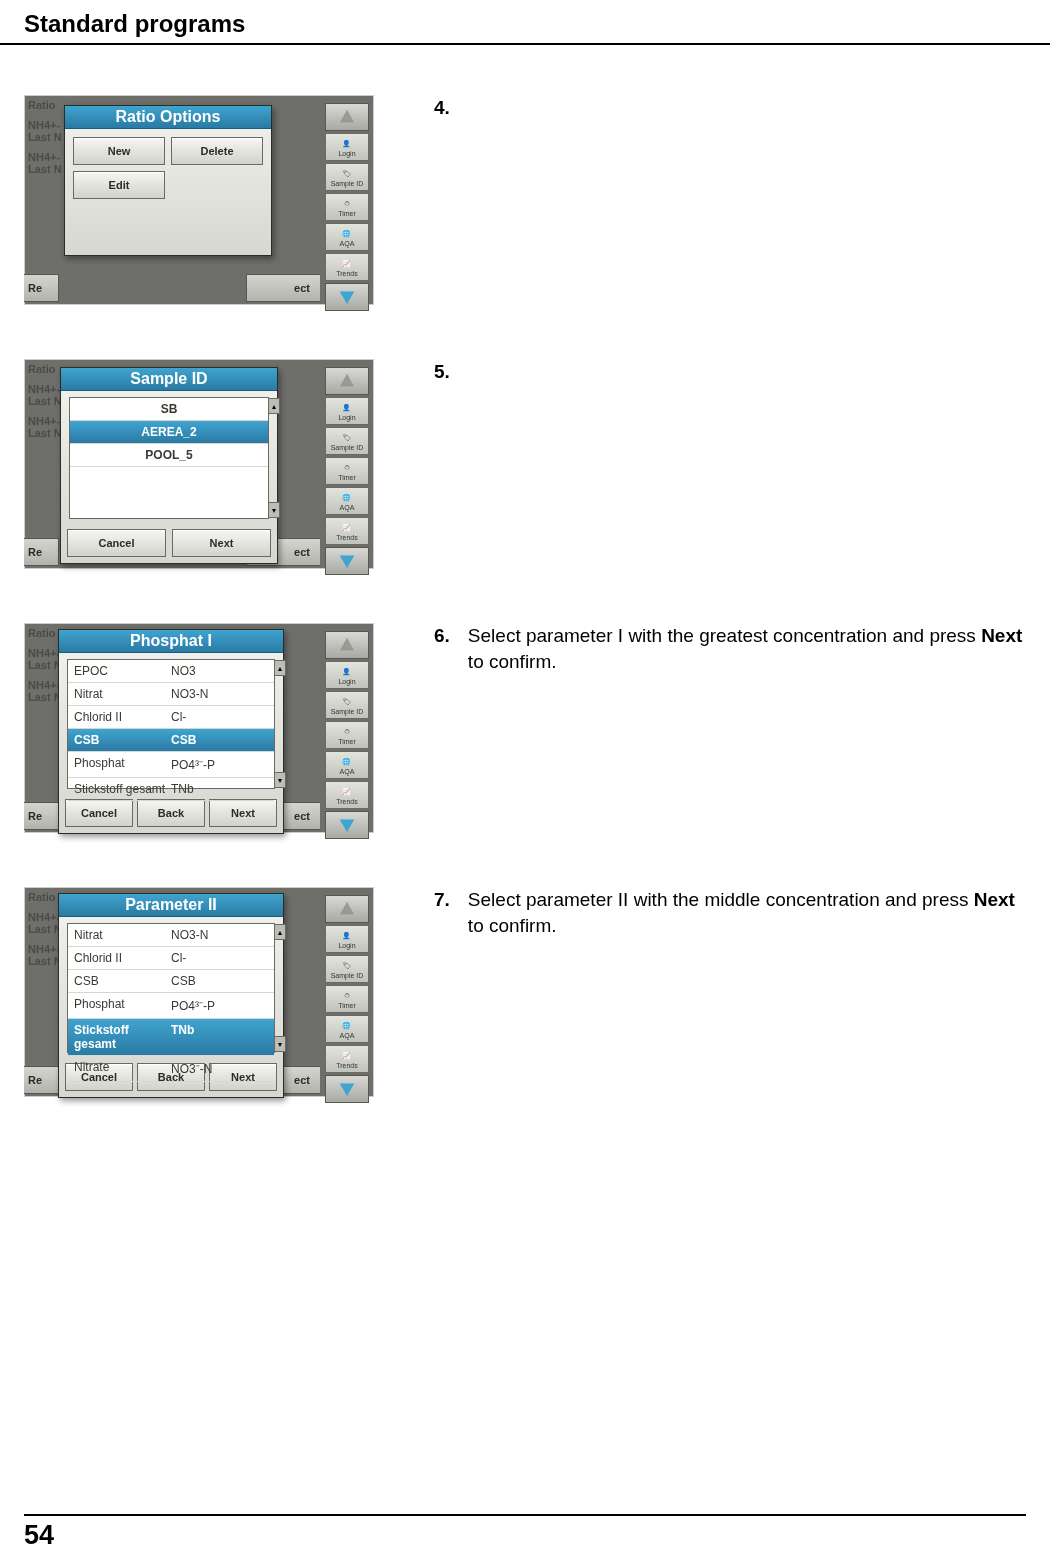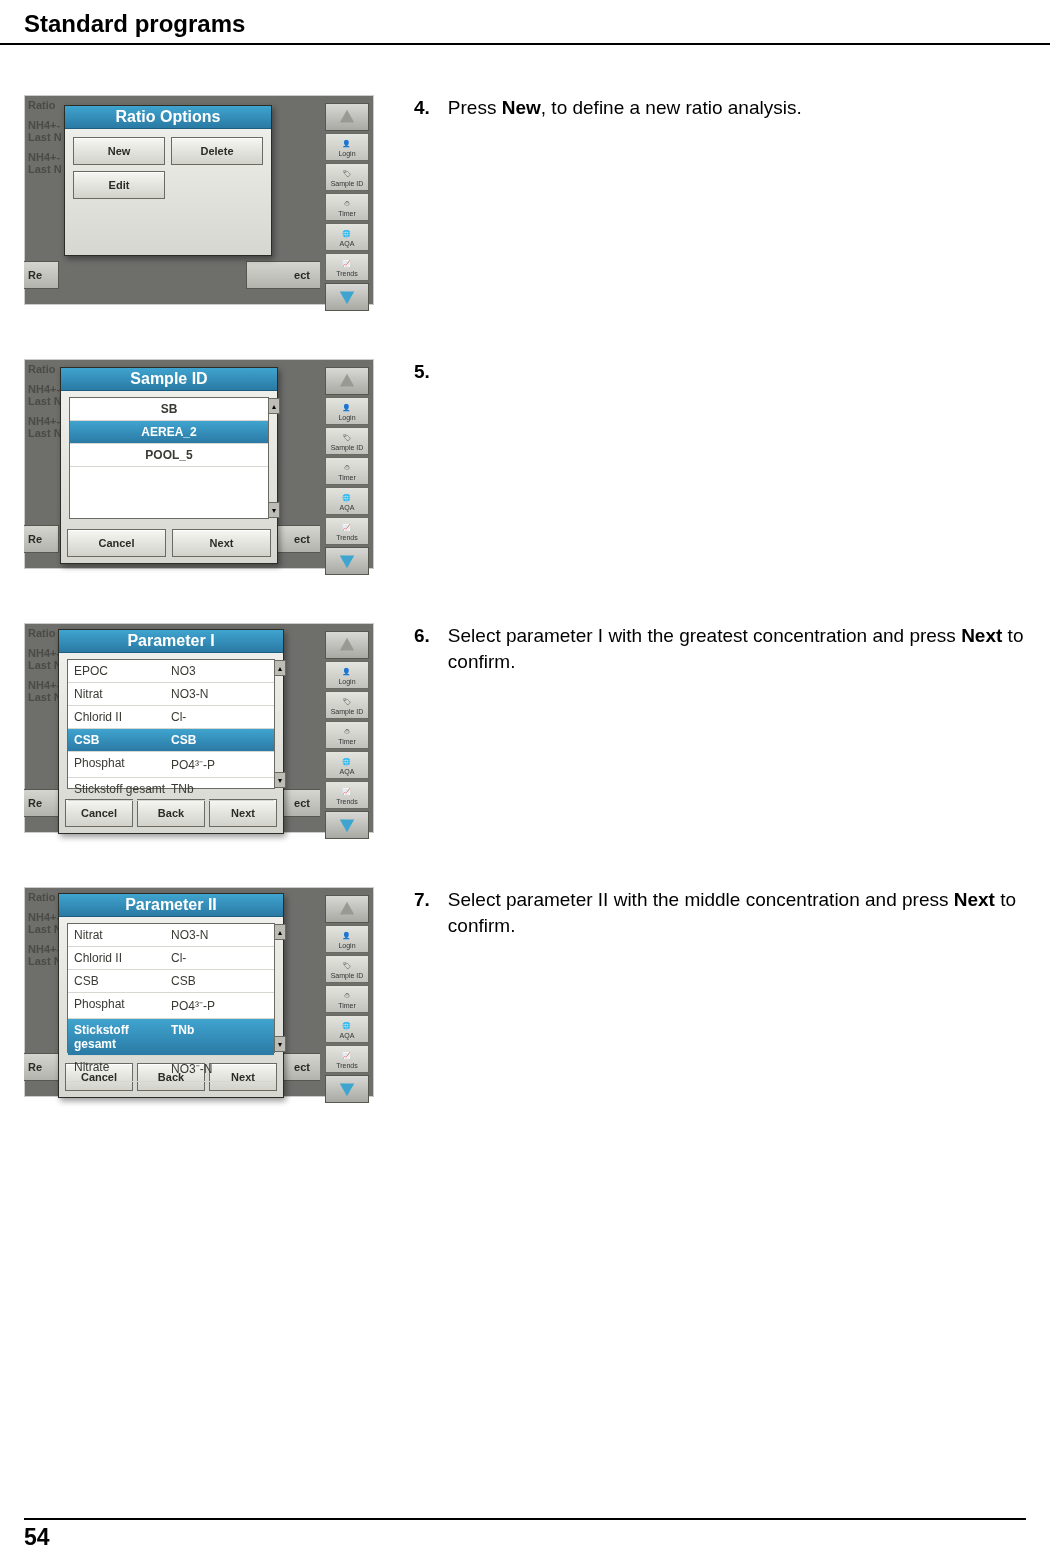--- a/index.html
+++ b/index.html
@@ -19,21 +19,21 @@
   border-bottom: 2px solid #000;
   line-height: 1.3;
   margin-top: 8px;
   padding-bottom: 4px;
 }
 .content {
   padding: 34px 24px 0 24px;
 }
 .row {
   display: flex;
-  gap: 40px;
+  gap: 60px;
   margin-bottom: 54px;
   align-items: flex-start;
 }
 .screenshot-col {
   width: 350px;
   flex: 0 0 350px;
 }
 .text-col {
   flex: 1;
   display: flex;
@@ -93,21 +93,21 @@
   color: #333;
   line-height: 1;
   gap:1px;
 }
 .side-btn .ic {
   width: 12px; height: 12px;
   display:flex;align-items:center;justify-content:center;
 }
 .re-btn, .ect-btn {
   position: absolute;
-  bottom: 16px;
+  bottom: 3px;
   height: 26px;
   background: linear-gradient(#d5d5d0,#b3b3ad);
   border: 1px solid #57574f;
   font-size: 11px;
   font-weight: bold;
   color: #2b2b26;
   display:flex;align-items:center;
 }
 .re-btn { left: 0; width: 30px; padding-left:4px;border-left:none;}
 .ect-btn { right: 54px; width: 36px; justify-content:center;border-right:none;padding-left:37px;}
@@ -175,21 +175,21 @@
 }
 .sh-up{ top:0; height:14px; display:flex;align-items:center;justify-content:center;font-size:8px;}
 .sh-dn{ bottom:0; height:14px; display:flex;align-items:center;justify-content:center;font-size:8px;}
 
 .page-footer{
   position:absolute;
   bottom:10px;
   left:24px; right:24px;
   border-top:2px solid #000;
   font-weight:bold;
-  font-size:23px;
+  font-size:27px;
   padding-top:4px;
 }
 </style>
 </head>
 <body>
 
 <h1 class="page-header">Standard programs</h1>
 
 <div class="content">
 
@@ -244,23 +244,20 @@
             <div class="dlg-btn">New</div>
             <div class="dlg-btn">Delete</div>
             <div class="dlg-btn">Edit</div>
           </div>
           <div style="height:48px"></div>
         </div>
       </div>
     </div>
     <div class="text-col">
       <div class="step-num">4.</div>
-      <div class="step-text">
-        <span>Press </span><b>New</b><span>, to define a new ratio analysis.</span>
-      </div>
     </div>
   </div>
 
   <div class="row">
     <div class="screenshot-col">
       <div class="device">
         <span class="bg-lbl" style="left:4px;top:4px">Ratio</span>
         <span class="bg-lbl" style="left:4px;top:24px">NH4+-</span>
         <span class="bg-lbl" style="left:4px;top:36px">Last N</span>
         <span class="bg-lbl" style="left:4px;top:56px">NH4+-</span>
@@ -358,21 +355,21 @@
           <div class="side-arrow">
               <svg viewBox="0 0 10 10">
                 <path d="M5 9 L9 2 L1 2 Z" fill="#3fa4cf"></path>
               </svg>
             </div>
         </div>
         <div class="re-btn">Re</div>
         <div class="ect-btn">ect</div>
 
         <div class="dialog" style="left:34px;top:6px;width:224px;">
-          <div class="dialog-title">Parameter I</div>
+          <div class="dialog-title">Phosphat I</div>
           <div class="listbox" style="height:128px;">
             <div class="list-row">
                 <span>EPOC</span>
                 <span>NO3</span>
               </div>
             <div class="list-row">
                 <span>Nitrat</span>
                 <span>NO3-N</span>
               </div>
             <div class="list-row">

